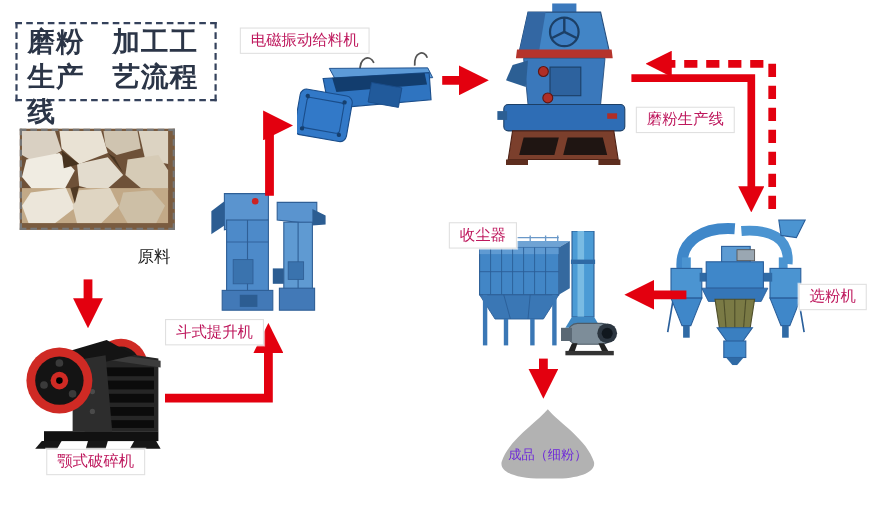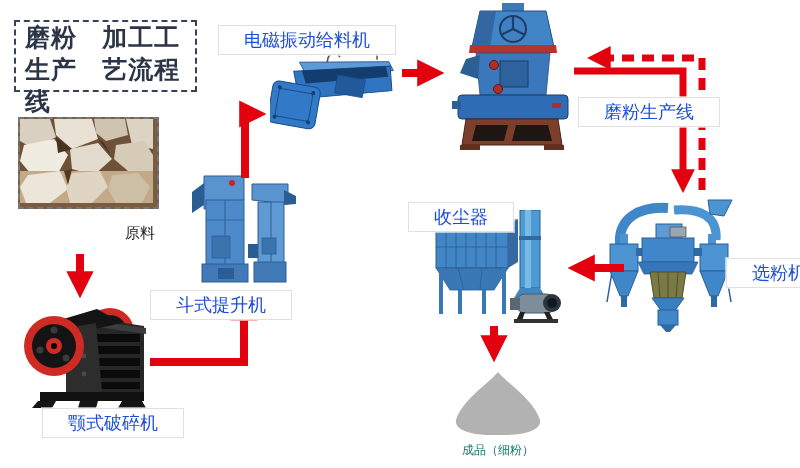--- a/index.html
+++ b/index.html
@@ -8,30 +8,30 @@
   .abs{position:absolute;}
   
   #title-box{left:14px;top:20px;width:170px;height:68px;border:2px dashed #35425c;
              display:flex;flex-direction:row;justify-content:center;padding-left:9px;z-index:6;}
   #title-box .tl{font-size:25px;font-weight:bold;color:#2b3547;line-height:1.28;letter-spacing:1px;}
   
   #raw-photo{left:18px;top:117px;width:137px;height:88px;border:2px dashed #777;background:#7a5c40;z-index:2;}
   #raw-photo svg{display:block;}
   
   .plain-label{font-size:15px;color:#1a1a1a;text-align:right;z-index:6;}
-  .tag{background:#fff;border:1px solid #e0e0e0;padding:2px 25px;font-size:18px;color:#1d4ed8;
+  .tag{background:#fff;border:1px solid #e0e0e0;padding:2px 9px;font-size:14px;color:#be185d;
        white-space:nowrap;z-index:6;box-shadow:0 0 0 1px rgba(255,255,255,.6);}
   #raw-label{left:18px;top:224px;width:137px;}
   #crusher-label{left:42px;top:408px;}
   #elevator-label{left:150px;top:290px;text-align:right;}
   #feeder-label{left:218px;top:25px;}
   #mill-label{left:578px;top:97px;}
   #classifier-label{left:726px;top:258px;}
   #collector-label{left:408px;top:202px;}
-  #product-label{left:452px;top:405px;width:92px;font-size:12px;color:#0f766e;text-align:center;z-index:6;margin-top:37px;}
+  #product-label{left:452px;top:405px;width:92px;font-size:12px;color:#6d28d9;text-align:center;z-index:6;}
   
   .machine{z-index:2;}
   #crusher-art{left:22px;top:296px;}
   #elevator-art{left:192px;top:174px;}
   #feeder-art{left:270px;top:36px;}
   #mill-art{left:452px;top:3px;}
   #classifier-art{left:604px;top:198px;}
   #collector-art{left:428px;top:210px;}
   #product-art{left:452px;top:370px;}
   

